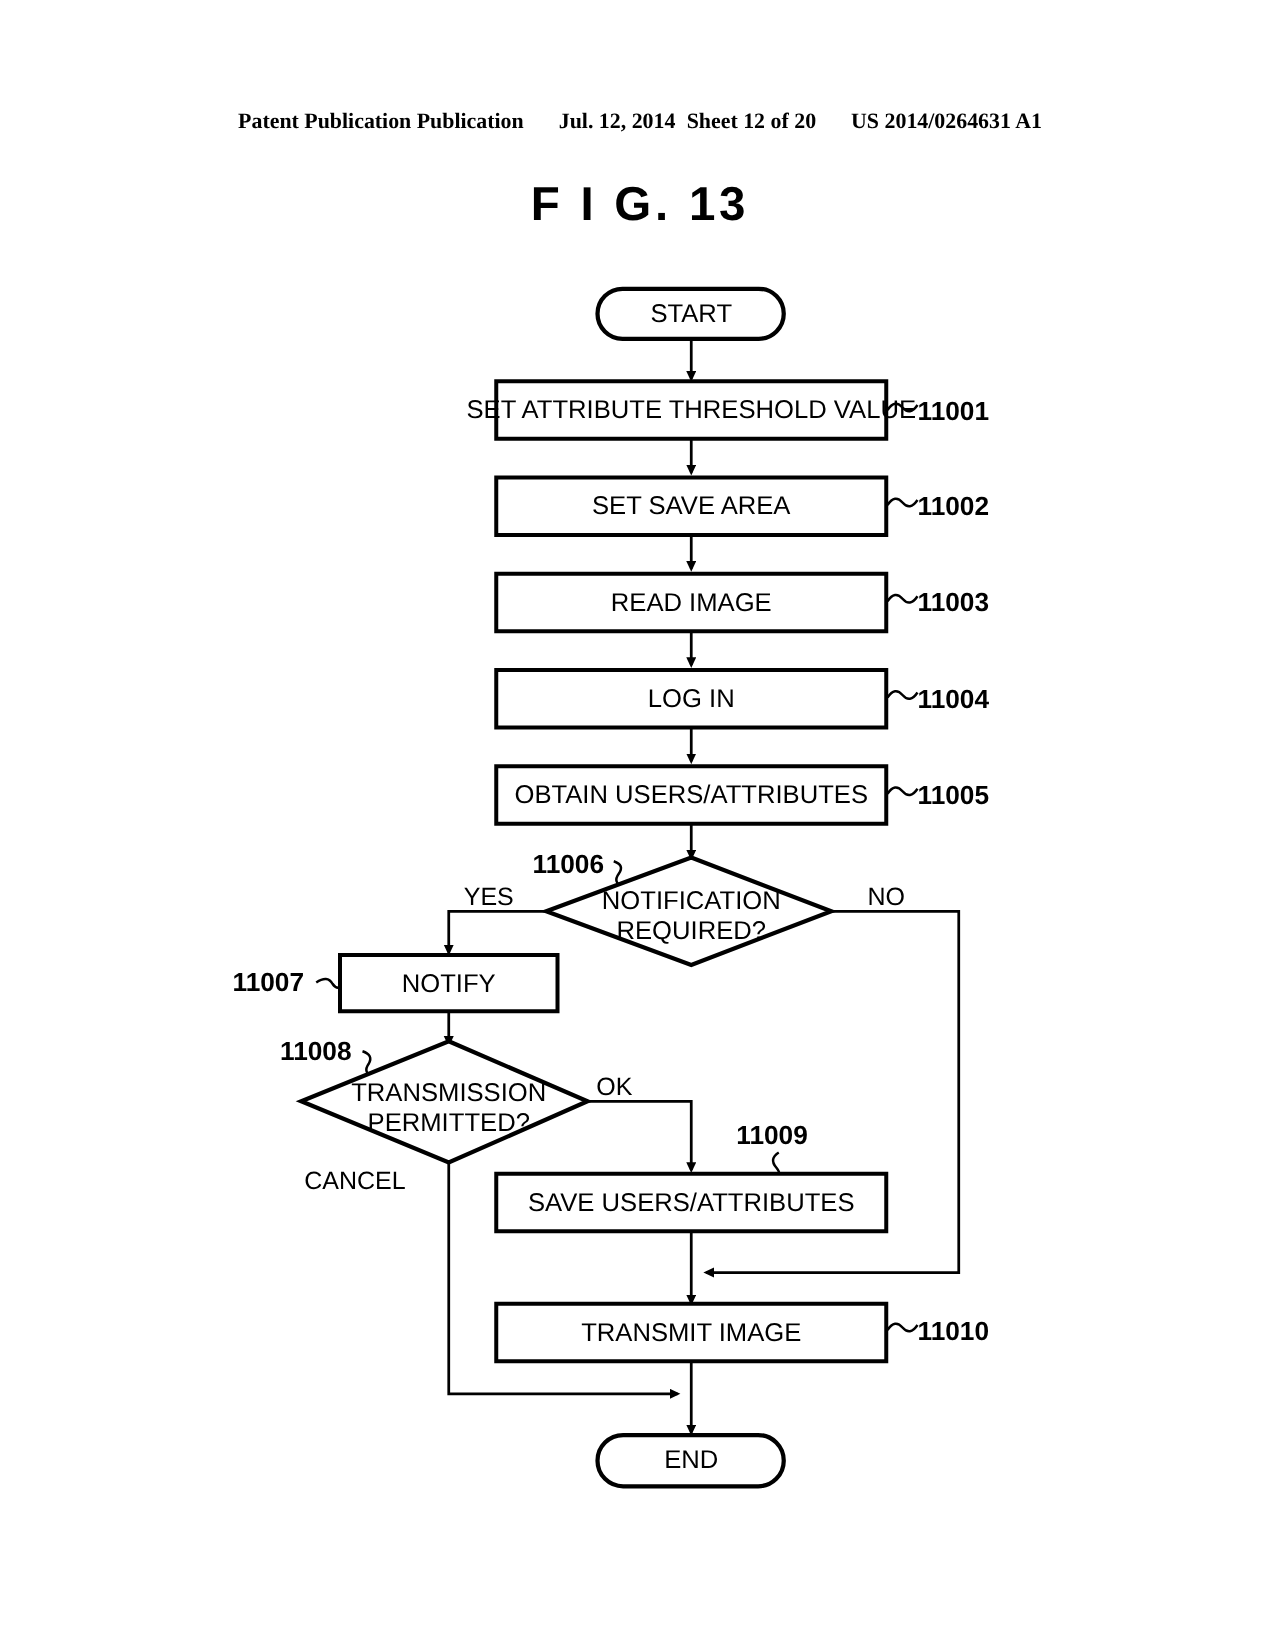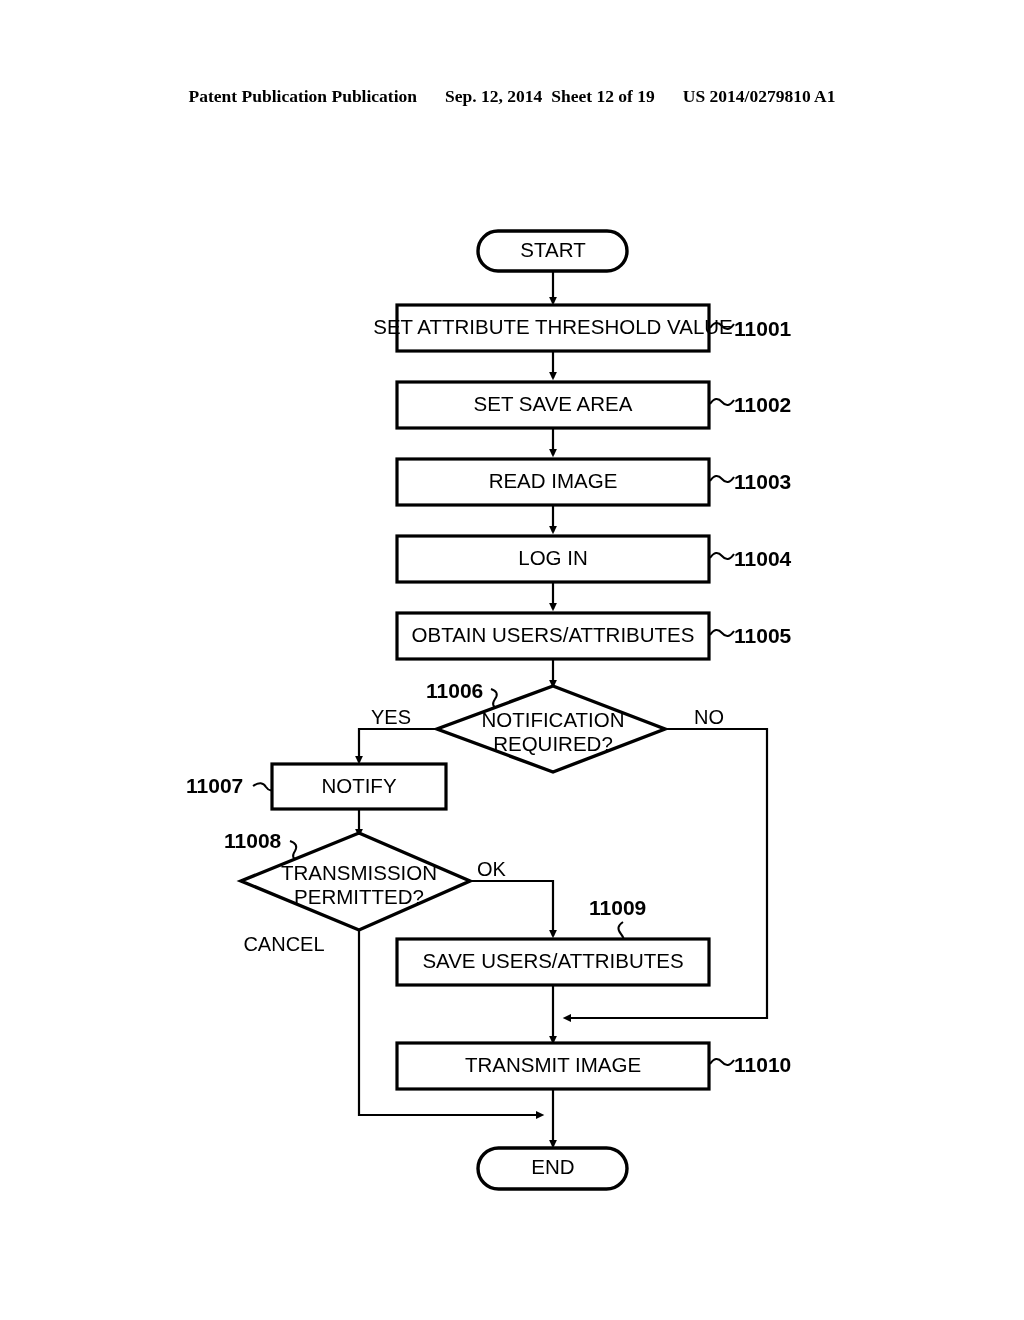--- a/index.html
+++ b/index.html
@@ -98,23 +98,24 @@
     font-weight: bold;
     fill: #000000;
   }
 </style>
 </head>
 <body>
 
 <div class="page">
 
   <div class="header">
-    <span class="seg">Patent Publication Publication</span><span class="gap1"></span><span class="seg">Sep. 12, 2014</span><span class="inner-gap"></span><span class="seg">Sheet 12 of 19</span><span class="gap2"></span><span class="seg">US 2014/0279810 A1</span>
+    <span class="seg">Patent Publication Publication</span><span class="gap1"></span><span class="seg">Jul. 12, 2014</span><span class="inner-gap"></span><span class="seg">Sheet 12 of 20</span><span class="gap2"></span><span class="seg">US 2014/0264631 A1</span>
   </div>
 
+  <div class="fig-title">F I G.  13</div>
 
   <svg class="flow" viewBox="0 0 1024 1320">
     <defs>
       <marker id="arrow" markerWidth="11" markerHeight="11" refX="6.2" refY="4.0" orient="auto" markerUnits="userSpaceOnUse">
         <path d="M0,0 L8.5,4.0 L0,8 z" fill="#000000"></path>
       </marker>
     </defs>
 
     <path class="conn" d="M553,270 L553,303" marker-end="url(#arrow)"></path>
 

